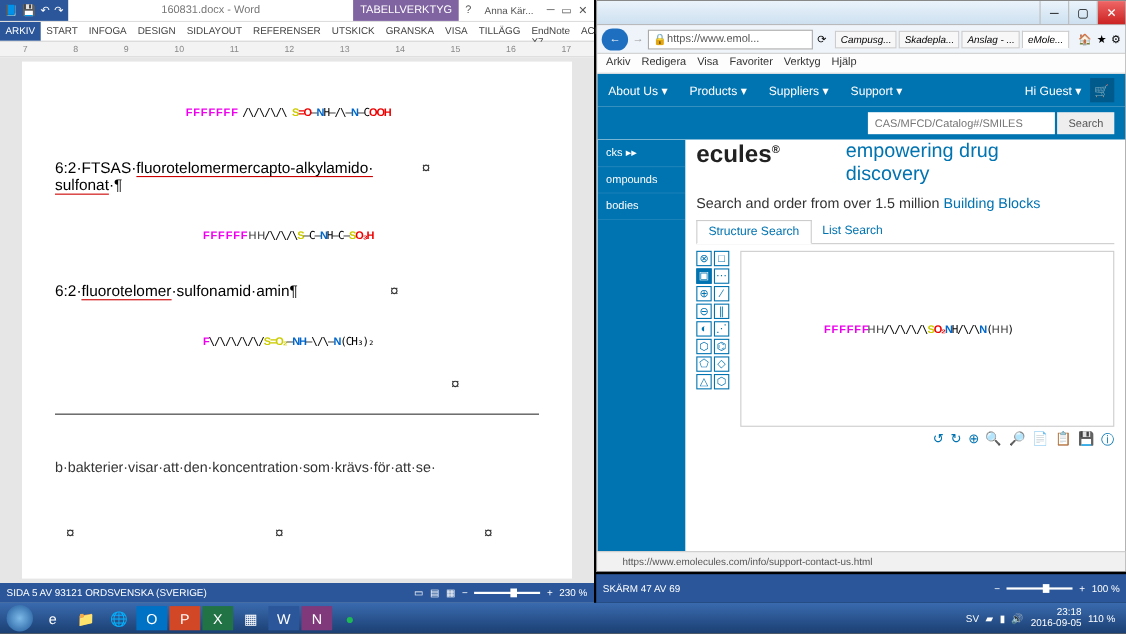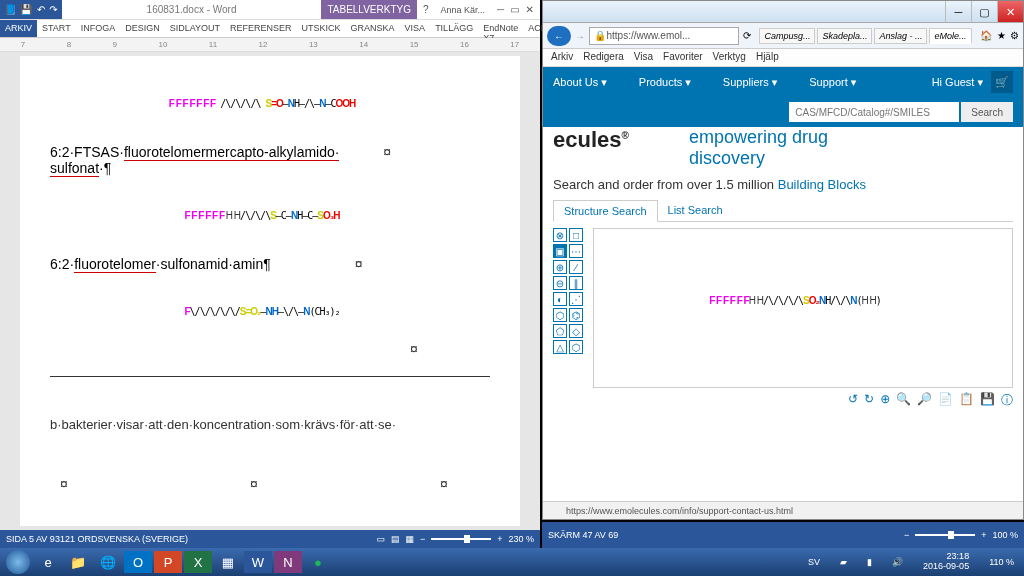--- a/index.html
+++ b/index.html
@@ -35,21 +35,21 @@
 .ie-title .close { background: #d04, linear-gradient(#e44, #c11); background: linear-gradient(#e66, #c22); color: #fff; }
 .ie-url { height: 26px; display: flex; align-items: center; gap: 4px; padding: 2px 4px; background: #eef4fa; border-bottom: 1px solid #ccc; font-size: 10px; }
 .url-back { width: 24px; height: 20px; border-radius: 10px; background: #1e6fbf; color: #fff; display: flex; align-items: center; justify-content: center; }
 .url-field { flex: 0 0 150px; background: #fff; border: 1px solid #aaa; height: 18px; padding: 0 4px; display: flex; align-items: center; color: #555; }
 .ie-tabs { display: flex; gap: 2px; margin-left: 4px; }
 .ie-tab { font-size: 9px; padding: 2px 4px; background: #f7f7f7; border: 1px solid #ccc; max-width: 60px; overflow: hidden; white-space: nowrap; font-style: italic; }
 .ie-tab.active { background: #fff; border-bottom: 1px solid #fff; }
 .ie-menu { height: 18px; display: flex; gap: 10px; font-size: 10px; padding: 2px 8px; color: #333; border-bottom: 1px solid #ddd; background: #fdfdfd; }
 
 .emol { flex: 1; overflow: hidden; display: flex; flex-direction: column; }
-.emol-nav { height: 30px; background: #0073b1; color: #fff; display: flex; align-items: center; font-size: 11px; padding: 0 10px; gap: 32px; }
+.emol-nav { height: 30px; background: #0073b1; color: #fff; display: flex; align-items: center; font-size: 11px; padding: 0 10px; gap: 20px; }
 .emol-nav .right { margin-left: auto; display: flex; align-items: center; gap: 8px; }
 .cart { width: 22px; height: 22px; background: #005a8c; display: flex; align-items: center; justify-content: center; }
 .emol-searchrow { height: 30px; background: #0073b1; display: flex; justify-content: flex-end; padding: 0 10px; align-items: center; gap: 2px; }
 .search-input { width: 170px; height: 20px; border: none; font-size: 10px; padding: 0 6px; }
 .search-btn { height: 20px; background: #eee; border: none; font-size: 10px; padding: 0 10px; color: #555; }
 
 .emol-body { flex: 1; display: flex; overflow: hidden; background: #fff; }
 .emol-side { width: 80px; background: #0073b1; color: #fff; font-size: 10px; }
 .emol-side div { padding: 6px 8px; border-bottom: 1px solid rgba(255,255,255,0.1); }
 .emol-main { flex: 1; padding: 0 10px 10px; }
@@ -78,21 +78,21 @@
 .ie-status { height: 18px; background: #f1f1f1; border-top: 1px solid #ccc; font-size: 9px; display: flex; align-items: center; padding: 0 23px; color: #555; }
 
 
 .remote-zoom { position: absolute; right: 0; top: 522px; width: 482px; height: 26px; background: #2b579a; color: #fff; font-size: 9px; display: flex; align-items: center; padding: 0 6px; }
 .remote-zoom .r { margin-left: auto; display: flex; gap: 6px; align-items: center; }
 
 
 .taskbar { position: absolute; left: 0; bottom: 0; width: 1024px; height: 28px; background: linear-gradient(#3a6baf, #1b3f72); display: flex; align-items: center; padding: 0 4px; gap: 2px; }
 .taskbar .icon { width: 28px; height: 22px; display: flex; align-items: center; justify-content: center; font-size: 13px; color: #fff; }
 .start { background: radial-gradient(circle, #7db9e8, #1e5799); border-radius: 50%; width: 24px; height: 24px; }
-.task-right { margin-left: auto; color: #fff; font-size: 9px; display: flex; align-items: center; gap: 20px; padding-right: 6px; }
+.task-right { margin-left: auto; color: #fff; font-size: 9px; display: flex; align-items: center; gap: 6px; padding-right: 6px; }
 .clock { text-align: right; line-height: 1.1; }
 
 
 .struct { position: absolute; left: 0; right: 16px; top: 50%; transform: translateY(-50%); display:flex; justify-content:center; letter-spacing: -1px; font-family: monospace; font-size: 10px; }
 .struct .F { color: #e0e; font-weight: bold; }
 .struct .H { color: #333; }
 .struct .O { color: #e00; font-weight: bold; }
 .struct .S { color: #cc0; font-weight: bold; }
 .struct .N { color: #06c; font-weight: bold; }
 
@@ -245,20 +245,25 @@
         <span><span>Hi Guest</span> ▾</span>
         <div class="cart">🛒</div>
       </div>
     </div>
     <div class="emol-searchrow">
       <input class="search-input" placeholder="CAS/MFCD/Catalog#/SMILES" style="">
       <button class="search-btn">Search</button>
     </div>
 
     <div class="emol-body">
+      <div class="emol-side">
+        <div>cks ▸▸</div>
+        <div>ompounds</div>
+        <div>bodies</div>
+      </div>
       <div class="emol-main">
         <div style="display:flex;align-items:flex-start">
           <div class="emol-logo"><span>ecules</span><sup style="font-size:10px">®</sup></div>
           <div class="tagline">
             <span class="e">empowering drug</span><br>
             <span>discovery</span>
           </div>
         </div>
         <div class="orderline">
           <span>Search and order from over 1.5 million </span><a href="#">Building Blocks</a>

